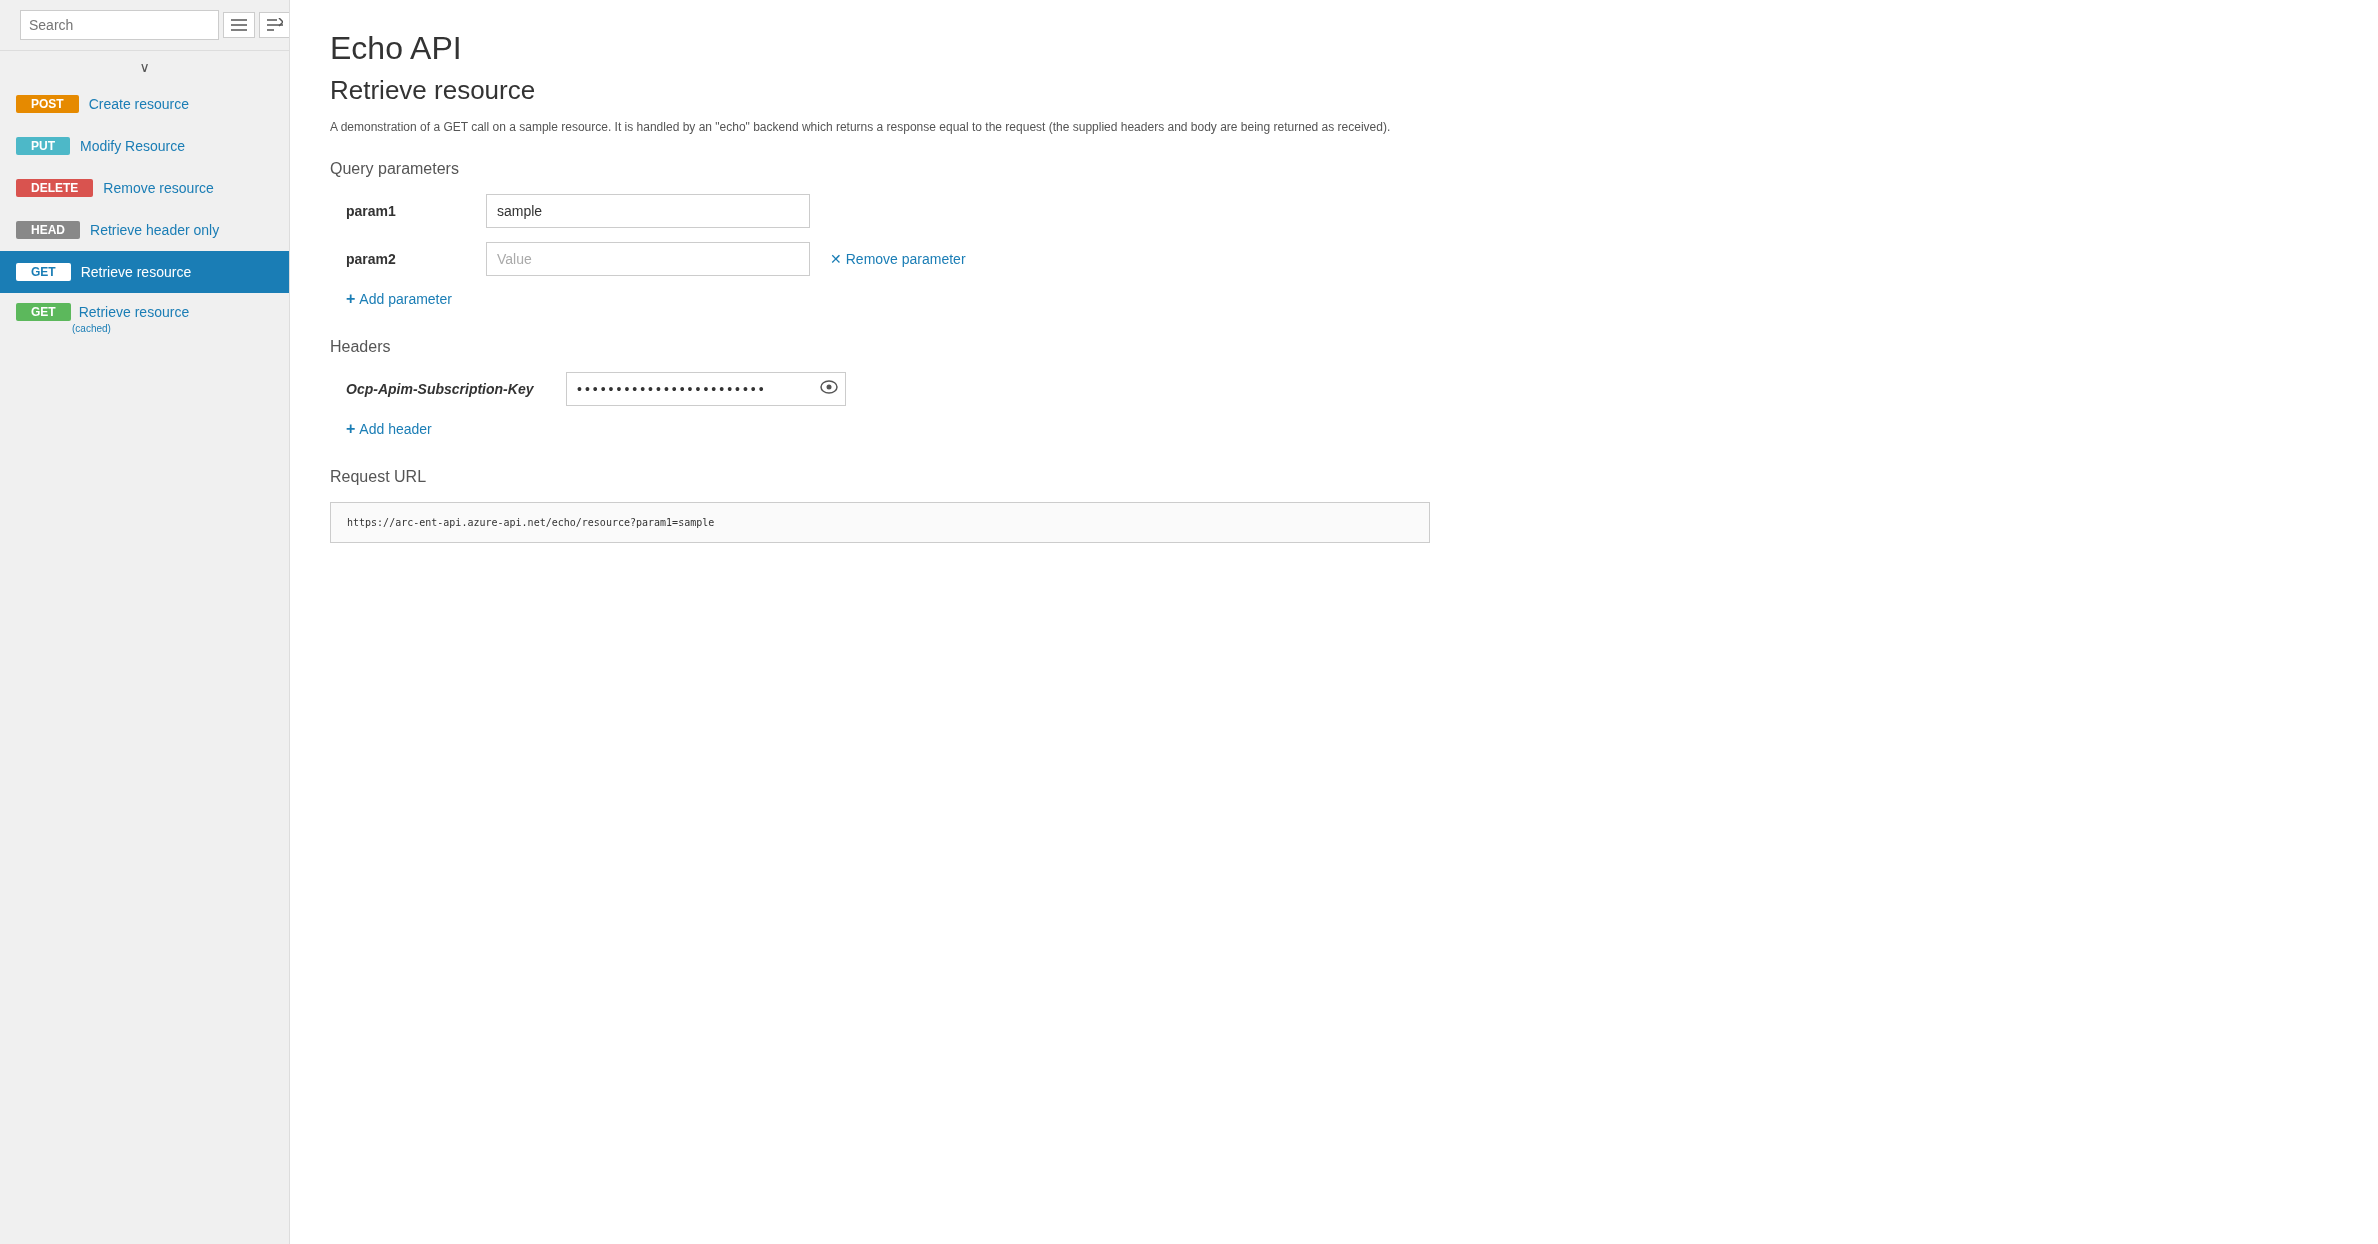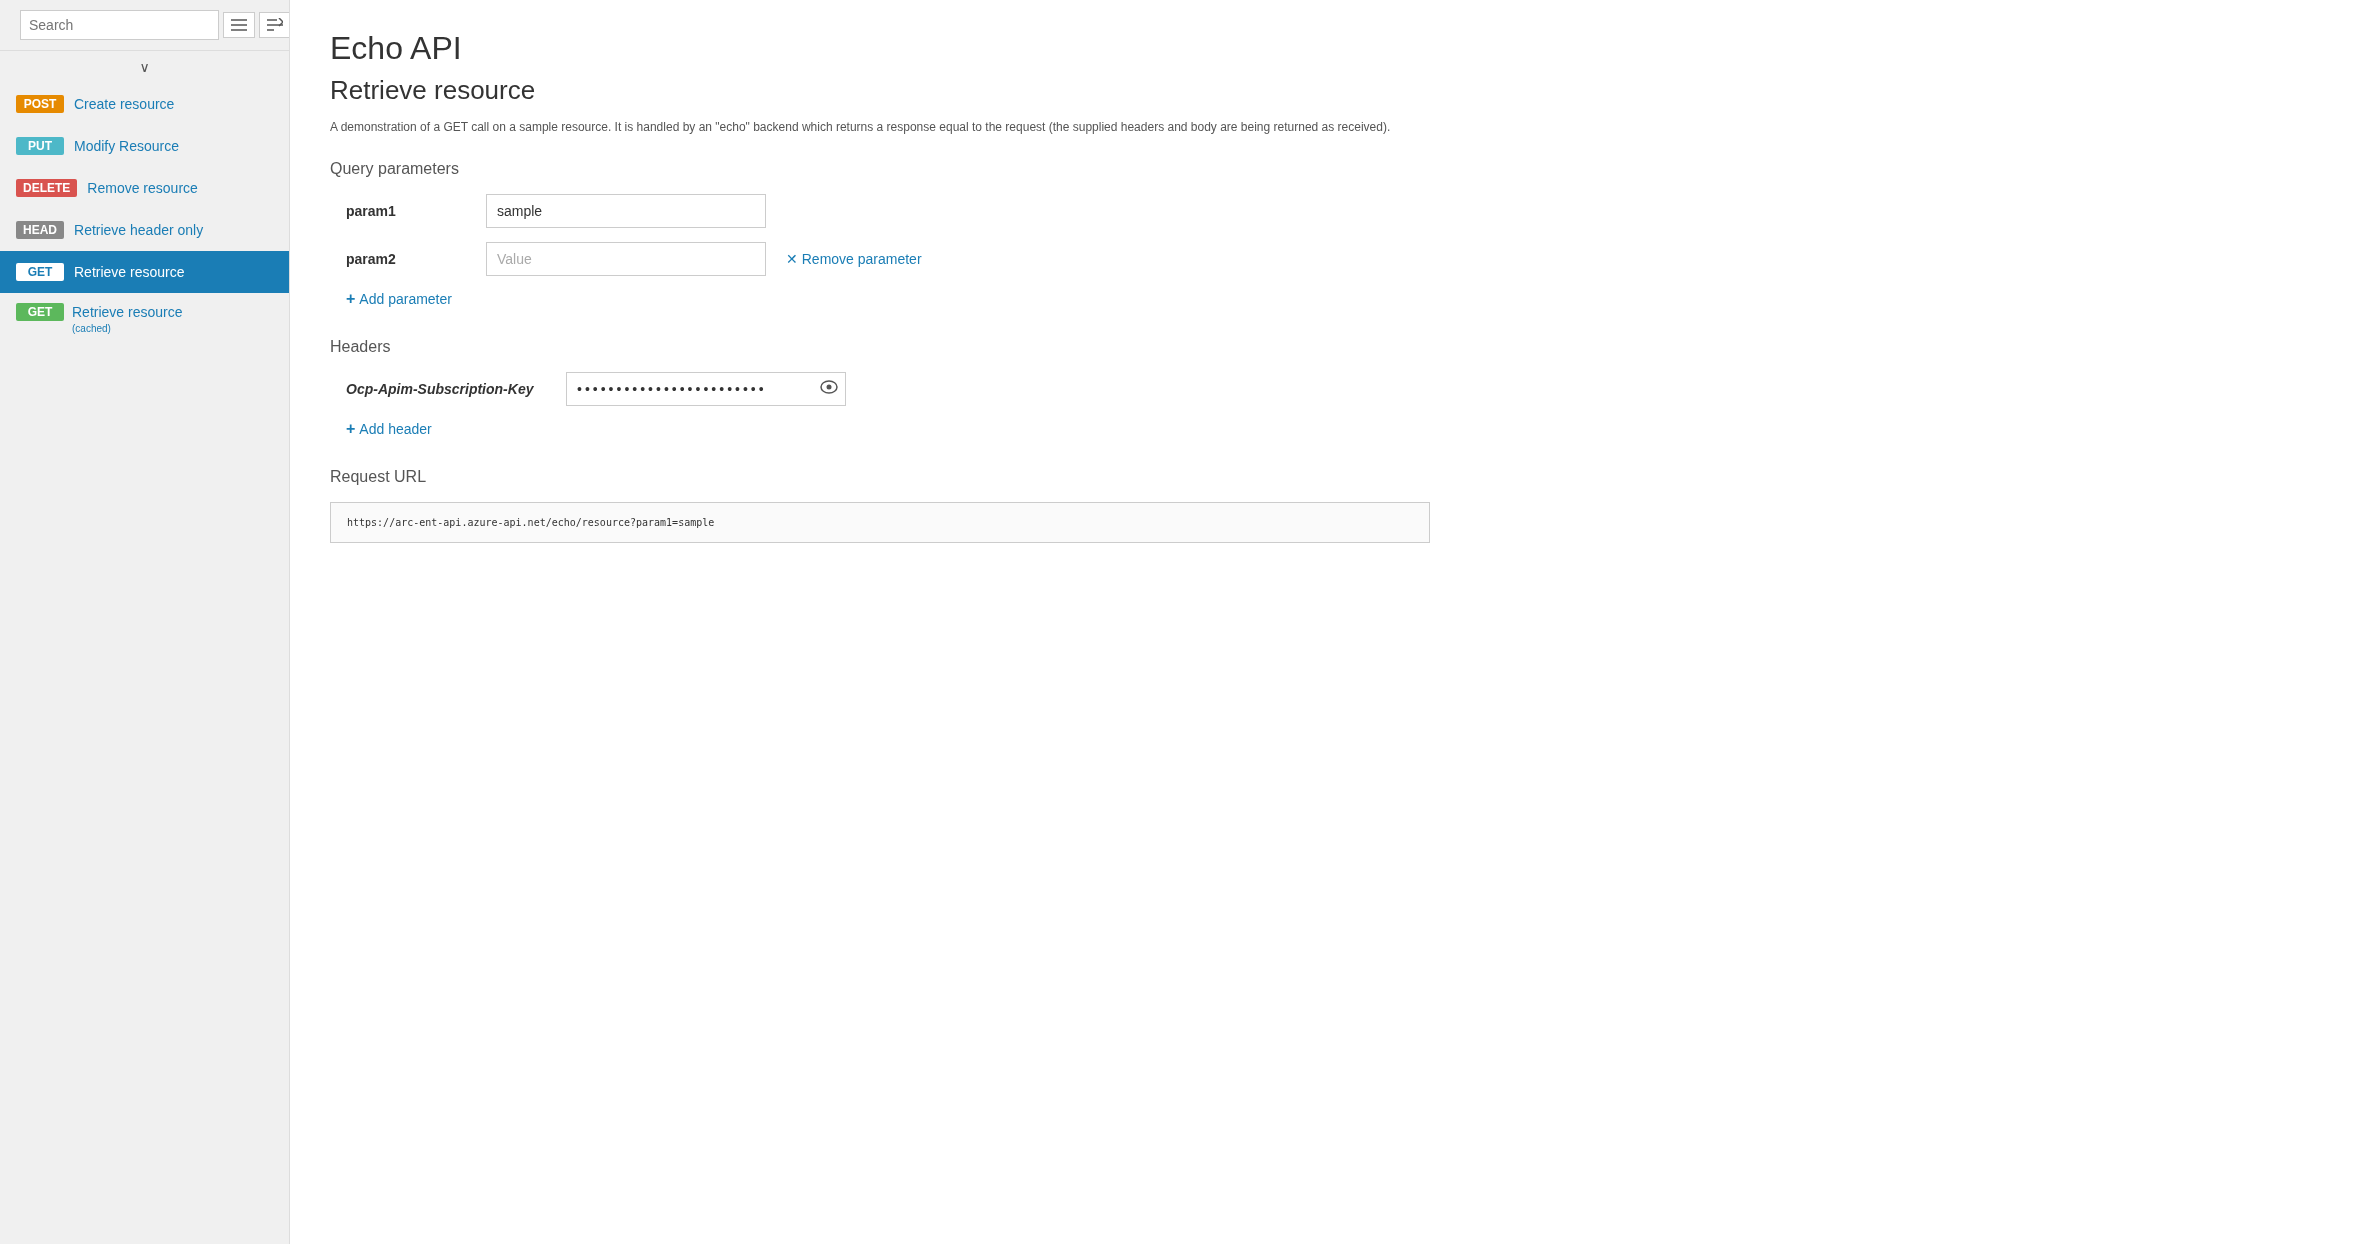--- a/index.html
+++ b/index.html
@@ -97,21 +97,21 @@
     }
 
     .nav-item.get-cached .badge-label-row {
       display: flex;
       align-items: center;
       gap: 8px;
     }
 
     .method-badge {
       display: inline-block;
-      padding: 2px 7px;
+      padding: 2px 15px;
       border-radius: 2px;
       font-size: 12px;
       font-weight: 700;
       color: white;
       min-width: 48px;
       text-align: center;
     }
 
     .badge-post { background: #e68a00; }
     .badge-put  { background: #4db8c8; }
@@ -177,21 +177,21 @@
     .param-name {
       font-weight: 600;
       color: #333;
       min-width: 120px;
       font-size: 14px;
     }
 
     .param-input {
       border: 1px solid #ccc;
       padding: 8px 10px;
-      width: 280px;
+      width: 324px;
       font-size: 14px;
       outline: none;
       color: #333;
     }
 
     .param-input::placeholder {
       color: #aaa;
     }
 
     .remove-param-btn {

